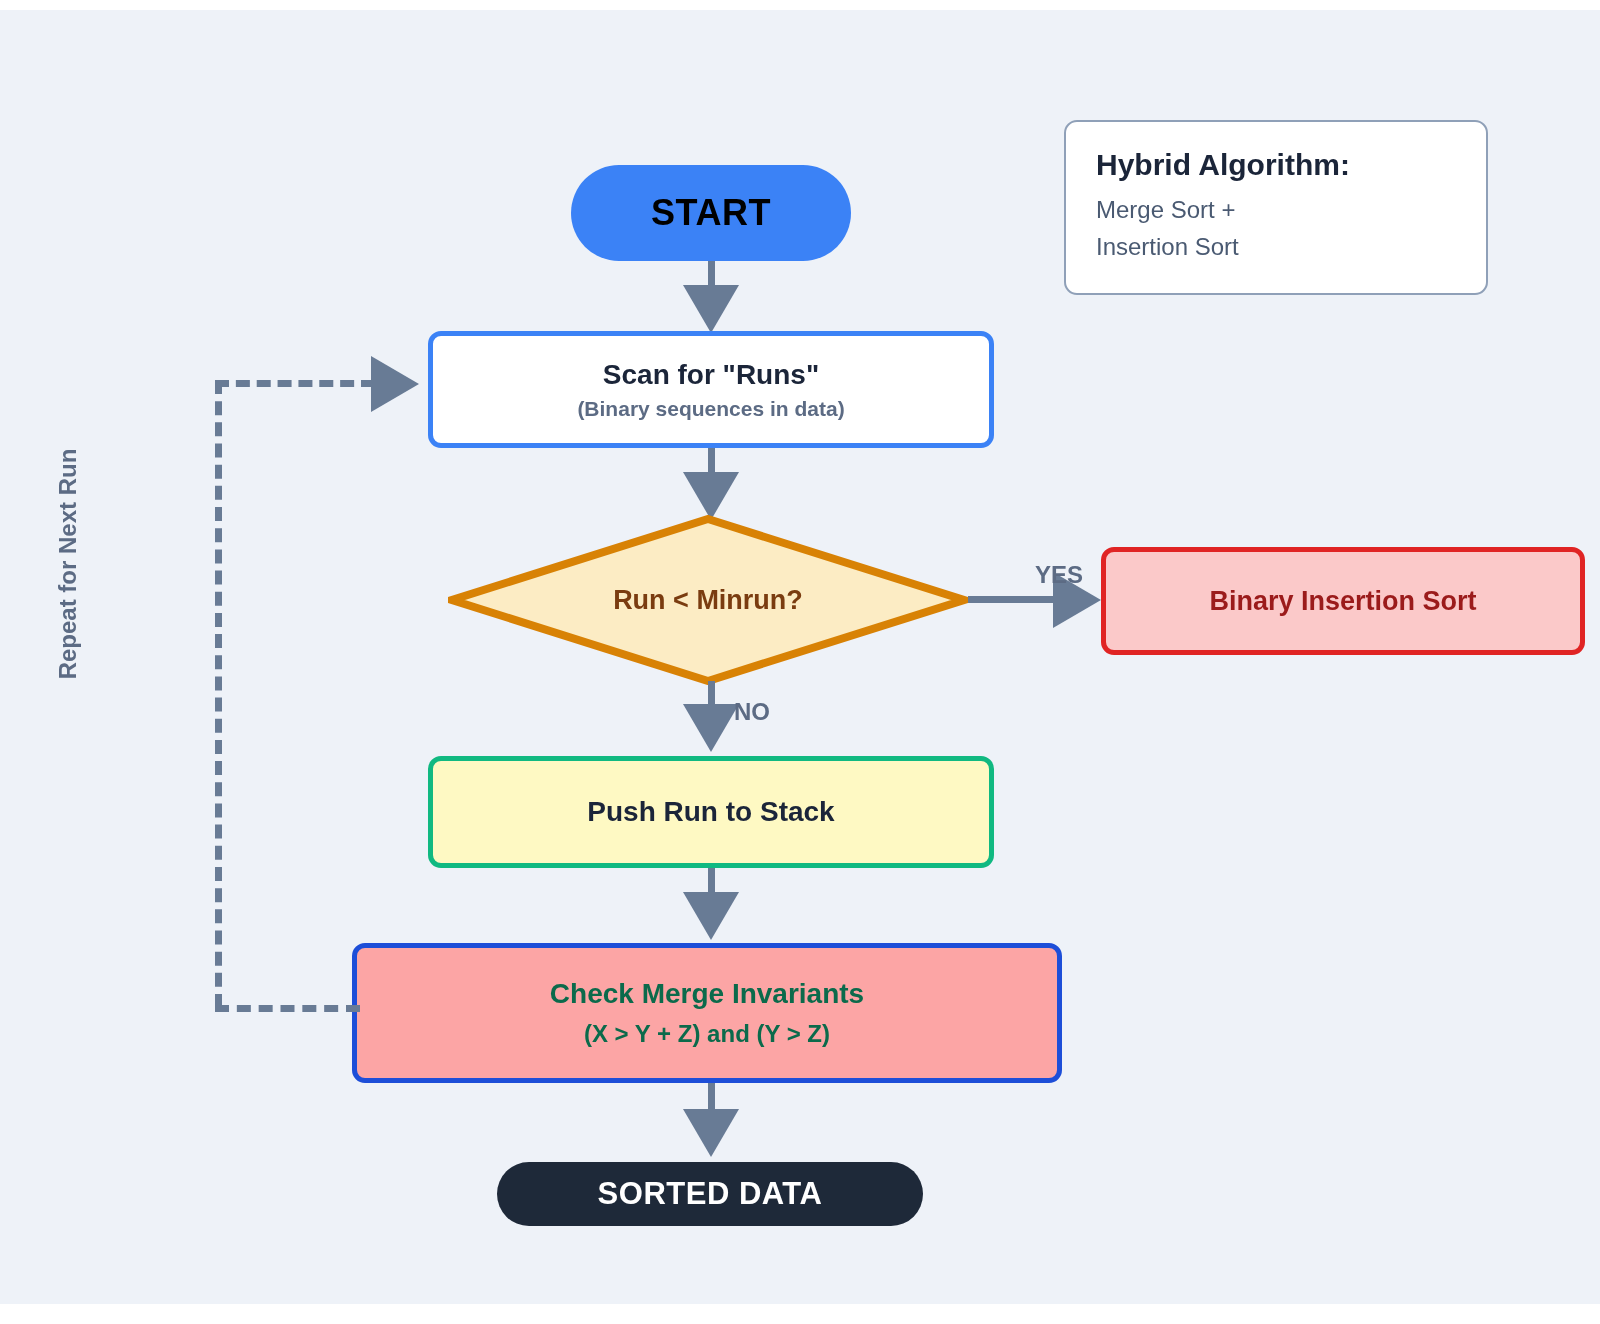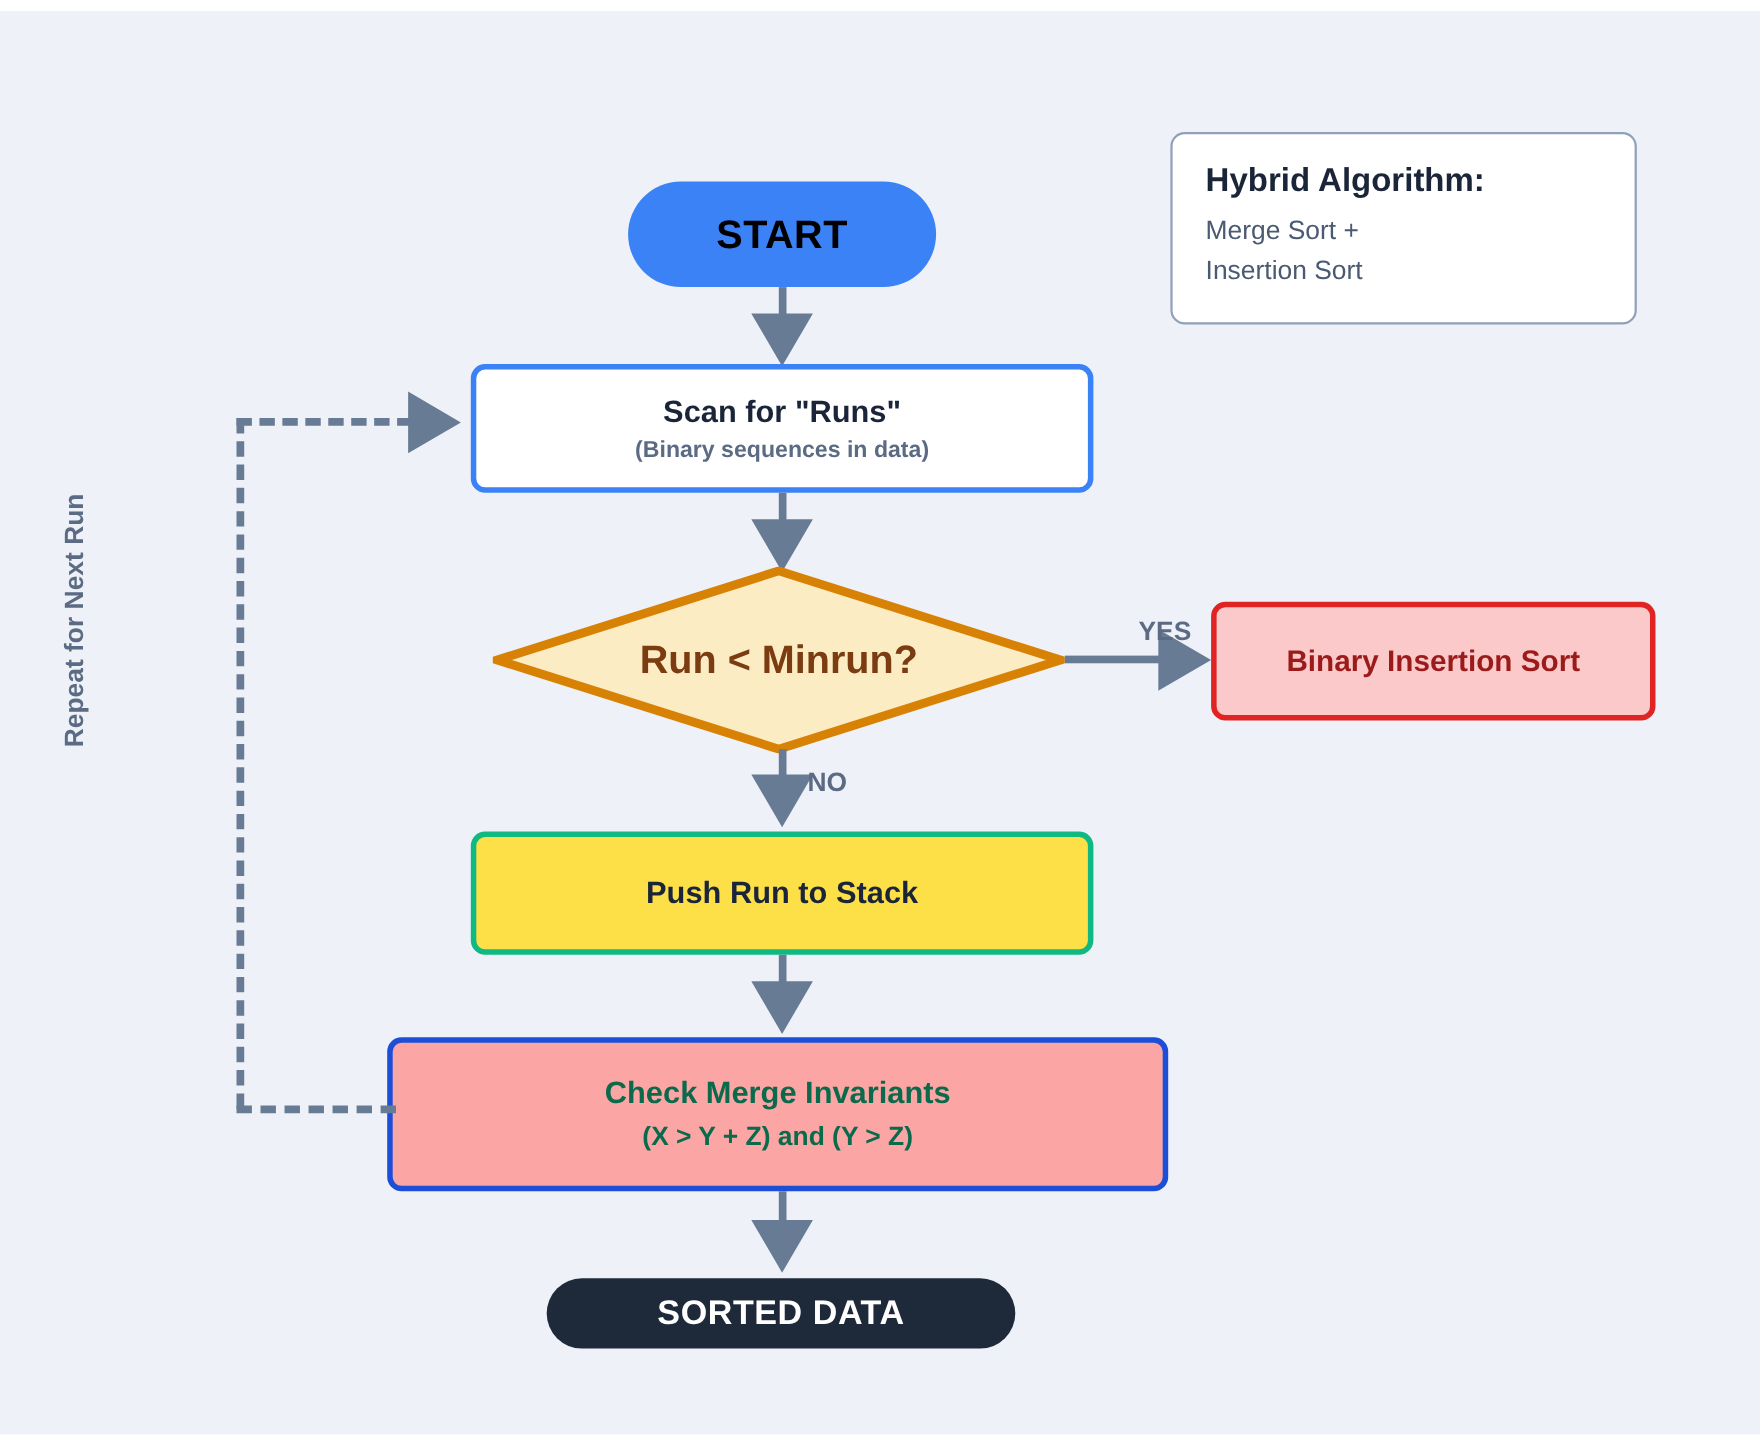--- a/index.html
+++ b/index.html
@@ -96,40 +96,40 @@
   #n-decision .dia-shape {
     position: absolute;
     left: 0; top: 0;
     width: 100%; height: 100%;
   }
   #n-decision .dia-label {
     position: absolute;
     left: 0; top: 0;
     width: 100%; height: 100%;
     display: flex; align-items: center; justify-content: center;
-    font-size: 36px;
+    font-size: 27px;
     font-weight: bold;
     color: #7a3c10;
   }
 
   
   #n-binary {
     left: 1101px; top: 537px;
-    width: 404px; height: 108px;
+    width: 484px; height: 108px;
     background: #fbc9c9;
     border: 5px solid #e02424;
     border-radius: 13px;
   }
   #n-binary .ttl { font-size: 27px; color: #9b1b1b; }
 
   
   #n-push {
     left: 428px; top: 746px;
     width: 566px; height: 112px;
-    background: #fde047;
+    background: #fef9c3;
     border: 5px solid #10b981;
     border-radius: 13px;
   }
   #n-push .ttl { font-size: 28px; color: #1b2539; }
 
   
   #n-check {
     left: 352px; top: 933px;
     width: 710px; height: 140px;
     background: #fca5a5;

